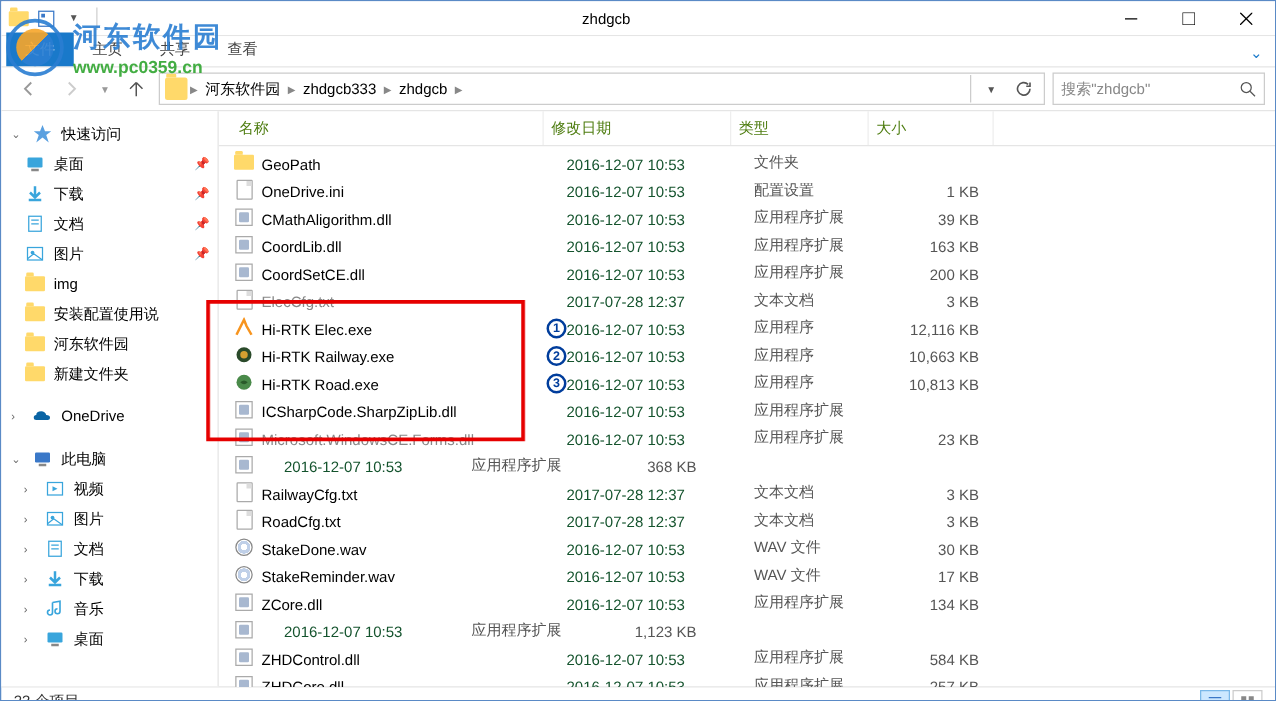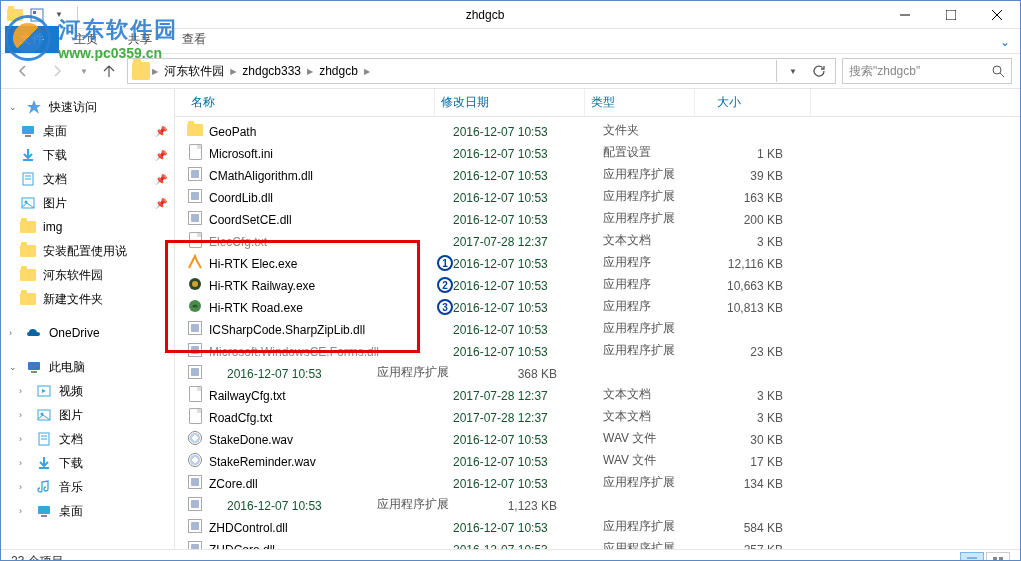--- a/index.html
+++ b/index.html
@@ -34,25 +34,25 @@
 .body { display: flex; height: 460px; }
 .sidebar { width: 174px; border-right: 1px solid #e5e5e5; overflow-y: auto; padding: 6px 0; background: #fff; }
 .sb-item { display: flex; align-items: center; padding: 3px 6px 3px 18px; gap: 6px; white-space: nowrap; }
 .sb-item.group { padding-left: 8px; font-weight: normal; }
 .sb-item .expand { width: 10px; color: #666; font-size: 9px; }
 .sb-item .ico { width: 18px; height: 18px; display:flex; align-items:center; justify-content:center; }
 .sb-item .pin { margin-left: auto; color: #7a8aa0; font-size: 10px; }
 .sb-sep { height: 10px; }
 
 .filepane { flex: 1; display: flex; flex-direction: column; }
-.cols { height: 28px; border-bottom: 1px solid #e5e5e5; display: flex; align-items: flex-end; color: #0369a1; padding-left: 10px; }
+.cols { height: 28px; border-bottom: 1px solid #e5e5e5; display: flex; align-items: flex-end; color: #4d7c0f; padding-left: 10px; }
 .col-name { width: 250px; padding-left: 4px; }
 .col-date { width: 150px; }
 .col-type { width: 110px; }
-.col-size { width: 100px; text-align: right; padding-right: 30px; margin-left: 16px; }
+.col-size { width: 100px; text-align: right; padding-right: 30px; }
 .colhead { border-right: 1px solid #eee; padding: 5px 6px; }
 
 .filelist { flex:1; overflow-y: auto; position: relative; }
 .frow { display: flex; align-items: flex-end; height: 22px; padding-left: 10px; font-size: 12px; }
 .frow .fico { width: 20px; height: 18px; display:flex; align-items:center; justify-content:center; margin-right: 4px; }
 .frow .fname { width: 226px; overflow: hidden; text-overflow: ellipsis; white-space: nowrap; }
 .frow .fdate { width: 150px; color: #14532d; }
 .frow .ftype { width: 110px; color: #555; }
 .frow .fsize { width: 100px; text-align: right; color: #555; padding-right: 30px; }
 .frow .badge { width: 16px; height: 16px; border-radius: 50%; border: 2px solid #003d9c; color: #003d9c; font-size: 10px; font-weight: bold; display:flex; align-items:center; justify-content:center; background:#fff; margin-left: 2px; }
@@ -369,21 +369,21 @@
     <span class="fname" style="">GeoPath</span>
     <span style="width:18px"></span>
     <span class="fdate">2016-12-07 10:53</span>
     <span class="ftype">文件夹</span>
     <span class="fsize"></span>
   </div>
         <div class="frow">
     <span class="fico">
             <span class="file-ico-s"></span>
           </span>
-    <span class="fname" style="">Microsoft.ini</span>
+    <span class="fname" style="">OneDrive.ini</span>
     <span style="width:18px"></span>
     <span class="fdate">2016-12-07 10:53</span>
     <span class="ftype">配置设置</span>
     <span class="fsize">1 KB</span>
   </div>
         <div class="frow">
     <span class="fico">
             <span class="dll-ico-s"></span>
           </span>
     <span class="fname" style="">CMathAligorithm.dll</span>

